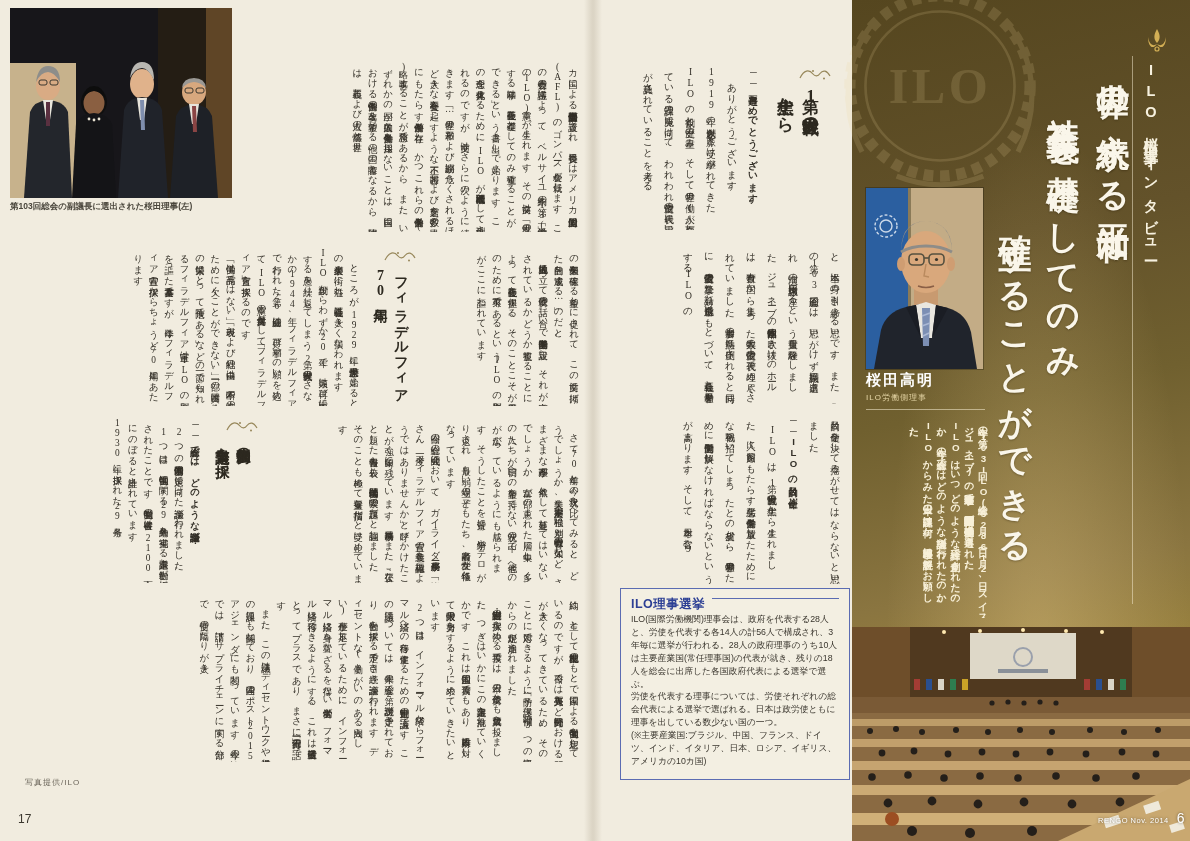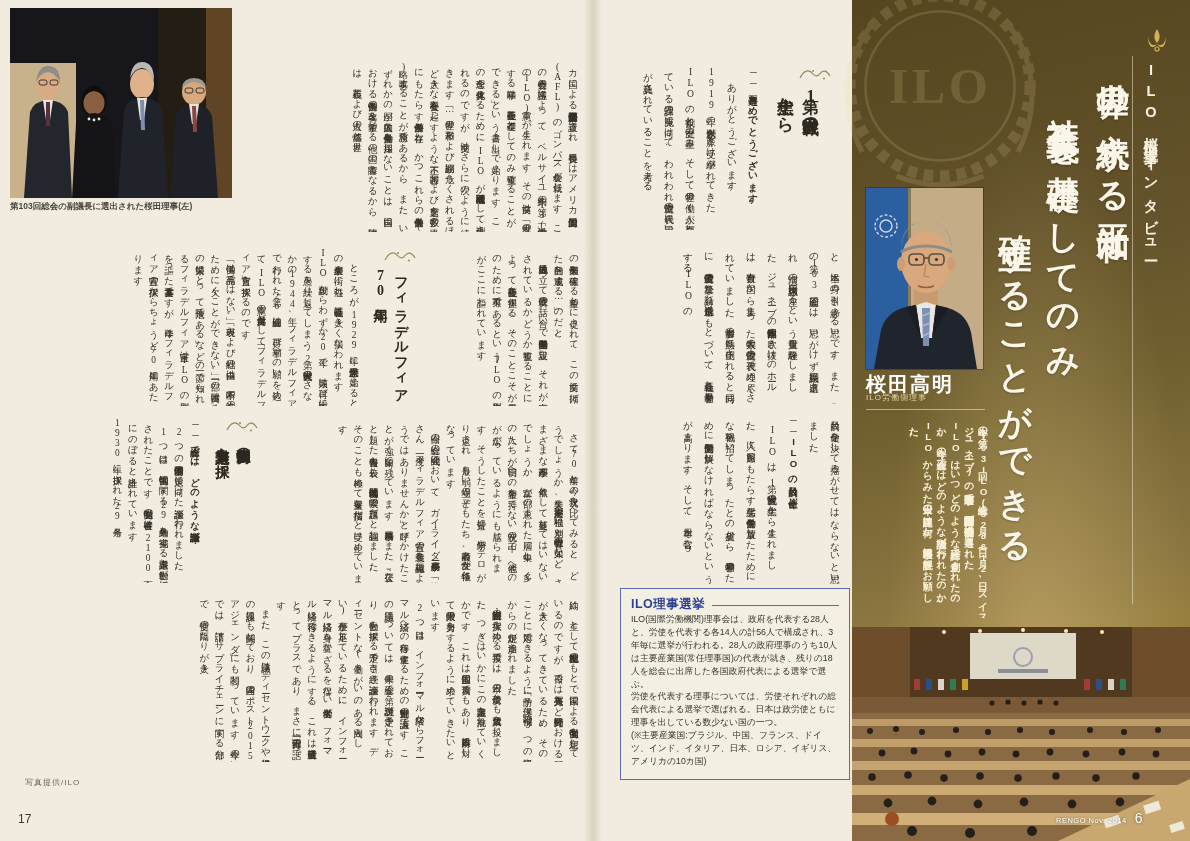--- a/index.html
+++ b/index.html
@@ -33,34 +33,34 @@
         linear-gradient(168deg,#55461f 0%,#63522a 38%,#70602f 62%,#8a7540 88%,#97803f 100%);}
   .emblem{left:836px;top:-18px;width:208px;height:208px;opacity:.16;}
   .kicker-line{left:1132px;top:56px;width:1px;height:548px;background:rgba(248,238,212,.5);}
   .kicker{left:1141px;top:62px;writing-mode:vertical-rl;text-orientation:upright;
           font-family:"Liberation Sans",sans-serif;font-weight:700;font-size:14.5px;
           letter-spacing:5px;color:#f7f1df;}
   .hl{writing-mode:vertical-rl;text-orientation:upright;
       font-family:"Liberation Serif","DejaVu Serif",serif;font-weight:700;color:#faf6ea;
       font-size:33px;letter-spacing:4px;text-shadow:0 1px 2px rgba(40,30,5,.35);}
   .portrait{left:866px;top:188px;width:117px;height:181px;overflow:hidden;box-shadow:0 0 0 1px rgba(0,0,0,.25);}
-  .pname{left:866px;top:371px;font-size:20px;font-weight:700;color:#ffffff;letter-spacing:2px;}
+  .pname{left:866px;top:371px;font-size:15px;font-weight:700;color:#ffffff;letter-spacing:2px;}
   .ptitle{left:866px;top:392px;font-size:8px;font-weight:400;color:#e8d8a8;letter-spacing:1px;}
   .lead-rule{left:866px;top:409px;width:119px;height:1px;background:rgba(246,236,210,.55);}
   .lead{left:878px;top:420px;width:112px;height:198px;writing-mode:vertical-rl;text-orientation:upright;
         white-space:pre-line;font-family:"Liberation Sans",sans-serif;font-weight:700;
         font-size:9.8px;line-height:13.8px;color:#f8f0d8;overflow:hidden;}
   
   .photo{overflow:hidden;}
   .group-photo{left:10px;top:8px;width:222px;height:190px;}
   .conf-photo{left:852px;top:627px;width:338px;height:214px;}
   
   .infobox{left:620px;top:588px;width:230px;height:192px;border:1.5px solid #5b6cb2;
            background:#f3efe2;padding:7px 10px 6px 10px;box-sizing:border-box;}
-  .infobox .ttl-row{display:flex;align-items:center;gap:7px;}
+  .infobox .ttl-row{display:flex;align-items:flex-start;gap:7px;}
   .infobox .ttl{font-size:12.5px;font-weight:700;color:#2c3f94;letter-spacing:.5px;white-space:nowrap;}
   .infobox .ttl-line{flex:1;height:1px;background:#5b6cb2;margin-top:2px;}
   .infobox .bdy{font-size:8.8px;line-height:12.9px;color:#3a362e;white-space:pre-line;}
   
   .gutter{left:584px;top:0;width:18px;height:841px;
           background:linear-gradient(90deg,rgba(90,72,40,0) 0%,rgba(90,72,40,.14) 45%,rgba(90,72,40,.14) 55%,rgba(90,72,40,0) 100%);}
 </style>
 </head>
 <body>
 
@@ -335,20 +335,20 @@
         <circle cx="40" cy="192" r="7" fill="#9c4e22"></circle>
         <polygon points="206,214 338,152 338,214" fill="#c9a870"></polygon>
         <g fill="#efe9da">
             <rect x="252" y="190" width="16" height="9" transform="rotate(-18 260 194)"></rect>
             <rect x="292" y="176" width="16" height="9" transform="rotate(-18 300 180)"></rect>
             <rect x="318" y="196" width="14" height="8" transform="rotate(-18 325 200)"></rect>
           </g>
       </svg>
     </div>
 
-    <div class="abs brandline" style="left:1056px;top:810px;gap:8px;">
+    <div class="abs brandline" style="left:1098px;top:810px;gap:8px;">
       <span class="brand">RENGO Nov. 2014</span>
       <span class="num">6</span>
     </div>
   </div>
 
   <div class="abs gutter"></div>
 </div>
 
 </body></html>

